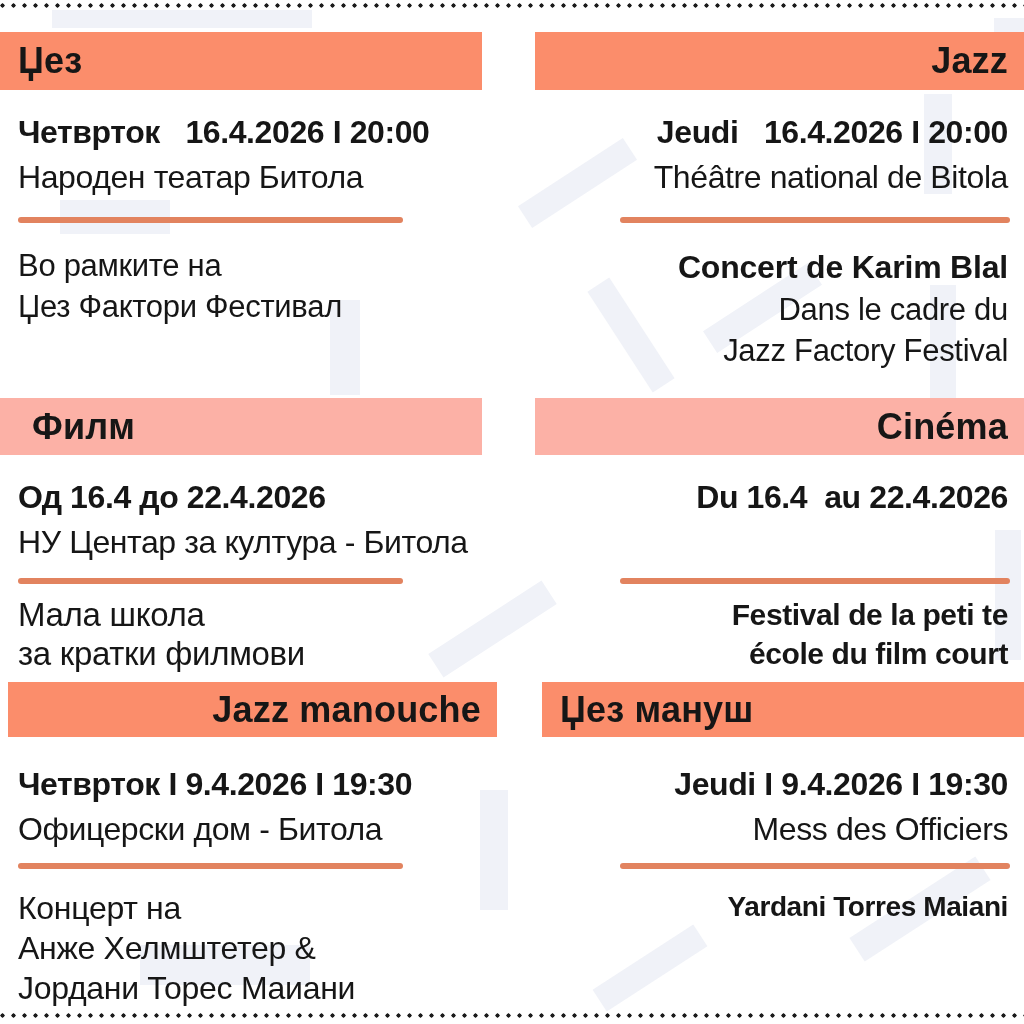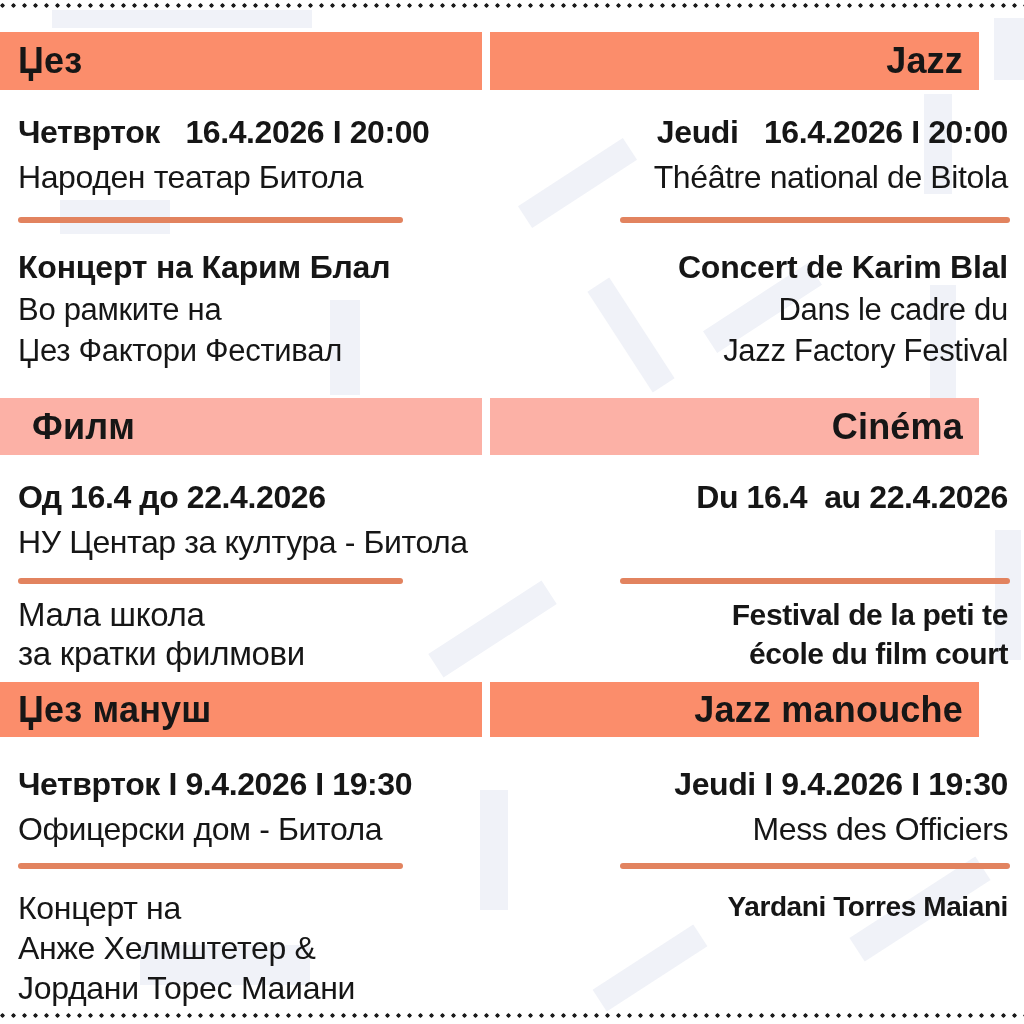--- a/index.html
+++ b/index.html
@@ -14,21 +14,21 @@
   
   .fg{position:relative;z-index:1;}
   .dots{
     position:absolute;left:0;right:0;height:5px;z-index:2;
     background-image:radial-gradient(circle at 2.5px 2.5px,#1b1b1b 1.9px,transparent 2.3px);
     background-size:11px 5px;background-repeat:repeat-x;
   }
   .dots.top{top:3px;}
   .dots.bottom{bottom:6px;}
   
-  .bars{display:flex;justify-content:flex-start;}
+  .bars{display:flex;justify-content:space-between;}
   .bar{display:flex;align-items:center;box-sizing:border-box;}
   .bar.l{width:482px;padding-left:18px;}
   .bar.r{width:489px;padding-right:16px;justify-content:flex-end;margin-left:8px;}
   .salmon{background:#FB8D6B;}
   .pink{background:#FCB1A6;}
   .cat{font-size:36px;font-weight:700;letter-spacing:0.2px;line-height:1;}
   
   .cr{display:flex;justify-content:space-between;padding:0 16px 0 18px;box-sizing:border-box;}
   .cl{flex:0 0 505px;text-align:left;}
   .crt{flex:1;text-align:right;}
@@ -110,21 +110,20 @@
       </div>
     </div>
 
     <div class="dr dr1">
       <div class="dline l"></div>
       <div class="dline r"></div>
     </div>
 
     <div class="cr c1b">
       <div class="cl">
-        <div class="title-b">Концерт на Карим Блал</div>
         <div class="sub">Во рамките на</div>
         <div class="sub">Џез Фактори Фестивал</div>
       </div>
       <div class="crt">
         <div class="title-b">Concert de Karim Blal</div>
         <div class="sub">Dans le cadre du</div>
         <div class="sub">Jazz Factory Festival</div>
       </div>
     </div>
 
@@ -157,25 +156,25 @@
         <div class="t2-med">Мала школа</div>
         <div class="t2-med">за кратки филмови</div>
       </div>
       <div class="crt">
         <div class="t2-bold">Festival de la peti te</div>
         <div class="t2-bold">école du film court</div>
       </div>
     </div>
 
     <div class="bars bars3">
+      <div class="bar r salmon">
+        <span class="cat">Jazz manouche</span>
+      </div>
       <div class="bar l salmon">
         <span class="cat">Џез мануш</span>
-      </div>
-      <div class="bar r salmon">
-        <span class="cat">Jazz manouche</span>
       </div>
     </div>
 
     <div class="cr c3a">
       <div class="cl">
         <div class="date">Четврток I 9.4.2026 I 19:30</div>
         <div class="venue">Офицерски дом - Битола</div>
       </div>
       <div class="crt">
         <div class="date">Jeudi I 9.4.2026 I 19:30</div>

